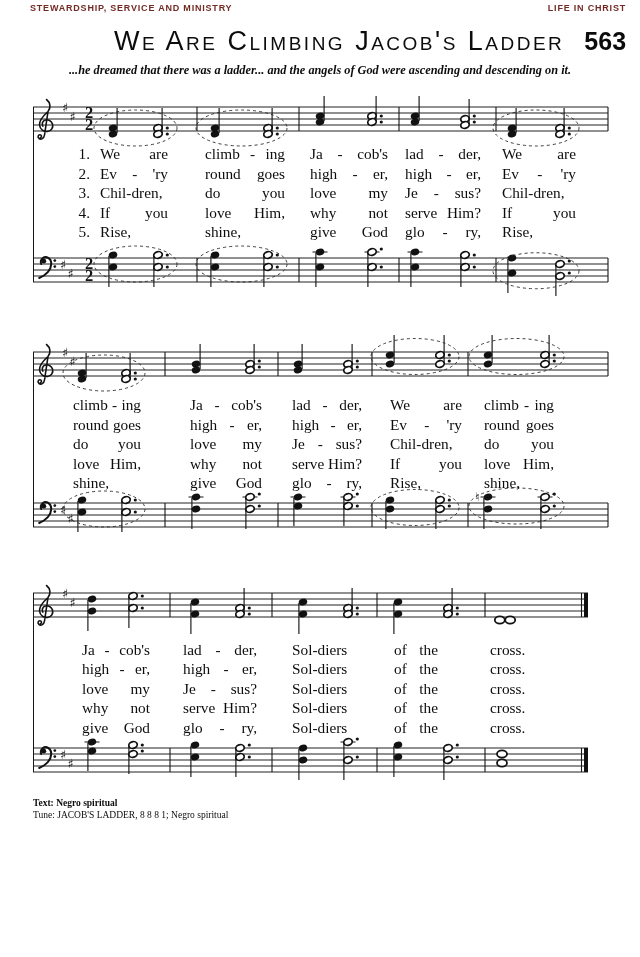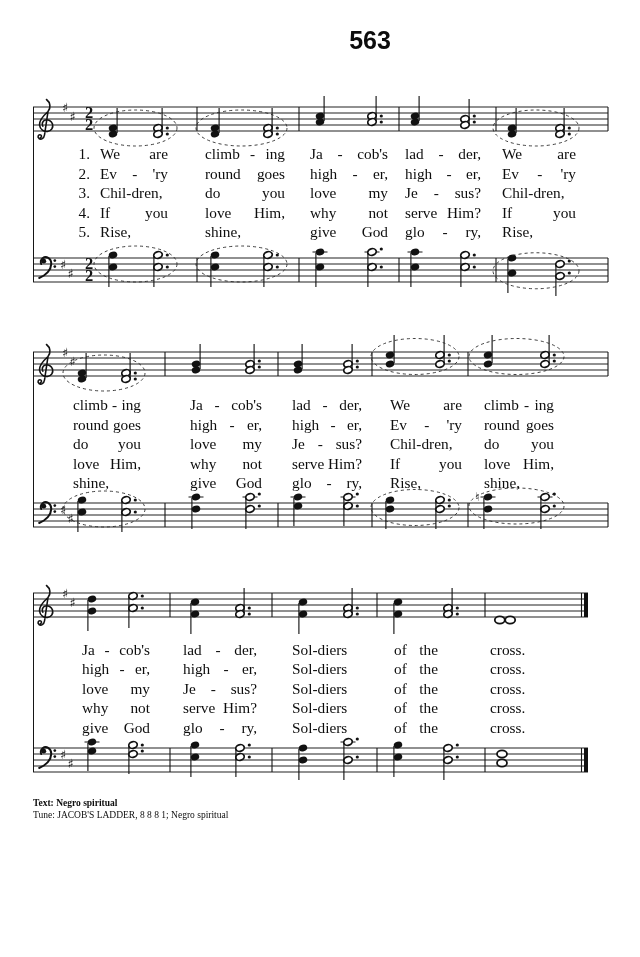--- a/index.html
+++ b/index.html
@@ -44,25 +44,31 @@
   .lyric-cell.multi{justify-content:space-between;}
   .lyric-cell.single{}
   .footer{
     position:absolute;left:33px;font-size:9.5px;line-height:12px;color:#0d0d0d;
   }
 </style>
 </head>
 <body>
 
 <div class="page">
+  <div class="running-head" style="color: rgb(115, 42, 36);">
+    <span class="left">STEWARDSHIP, SERVICE AND MINISTRY</span>
+    <span class="right">LIFE IN CHRIST</span>
+  </div>
 
   <div class="title-row">
+    <span class="hymn-title">We Are Climbing Jacob's Ladder</span>
     <span class="hymn-number">563</span>
   </div>
 
+  <div class="epigraph">...he dreamed that there was a ladder... and the angels of God were ascending and descending on it.</div>
 
   <div id="music-root"></div>
 
   <div class="footer" style="top:797px;font-weight:bold;">Text: Negro spiritual</div>
   <div class="footer" style="top:809px;">Tune: JACOB'S LADDER, 8 8 8 1; Negro spiritual</div>
 <svg width="640" height="80" class="staff-svg" style="top: 73px;">
       <line x1="33" y1="34" x2="608" y2="34" stroke="#161616" stroke-width="0.95"></line>
       <line x1="33" y1="40" x2="608" y2="40" stroke="#161616" stroke-width="0.95"></line>
       <line x1="33" y1="46" x2="608" y2="46" stroke="#161616" stroke-width="0.95"></line>
       <line x1="33" y1="52" x2="608" y2="52" stroke="#161616" stroke-width="0.95"></line>

